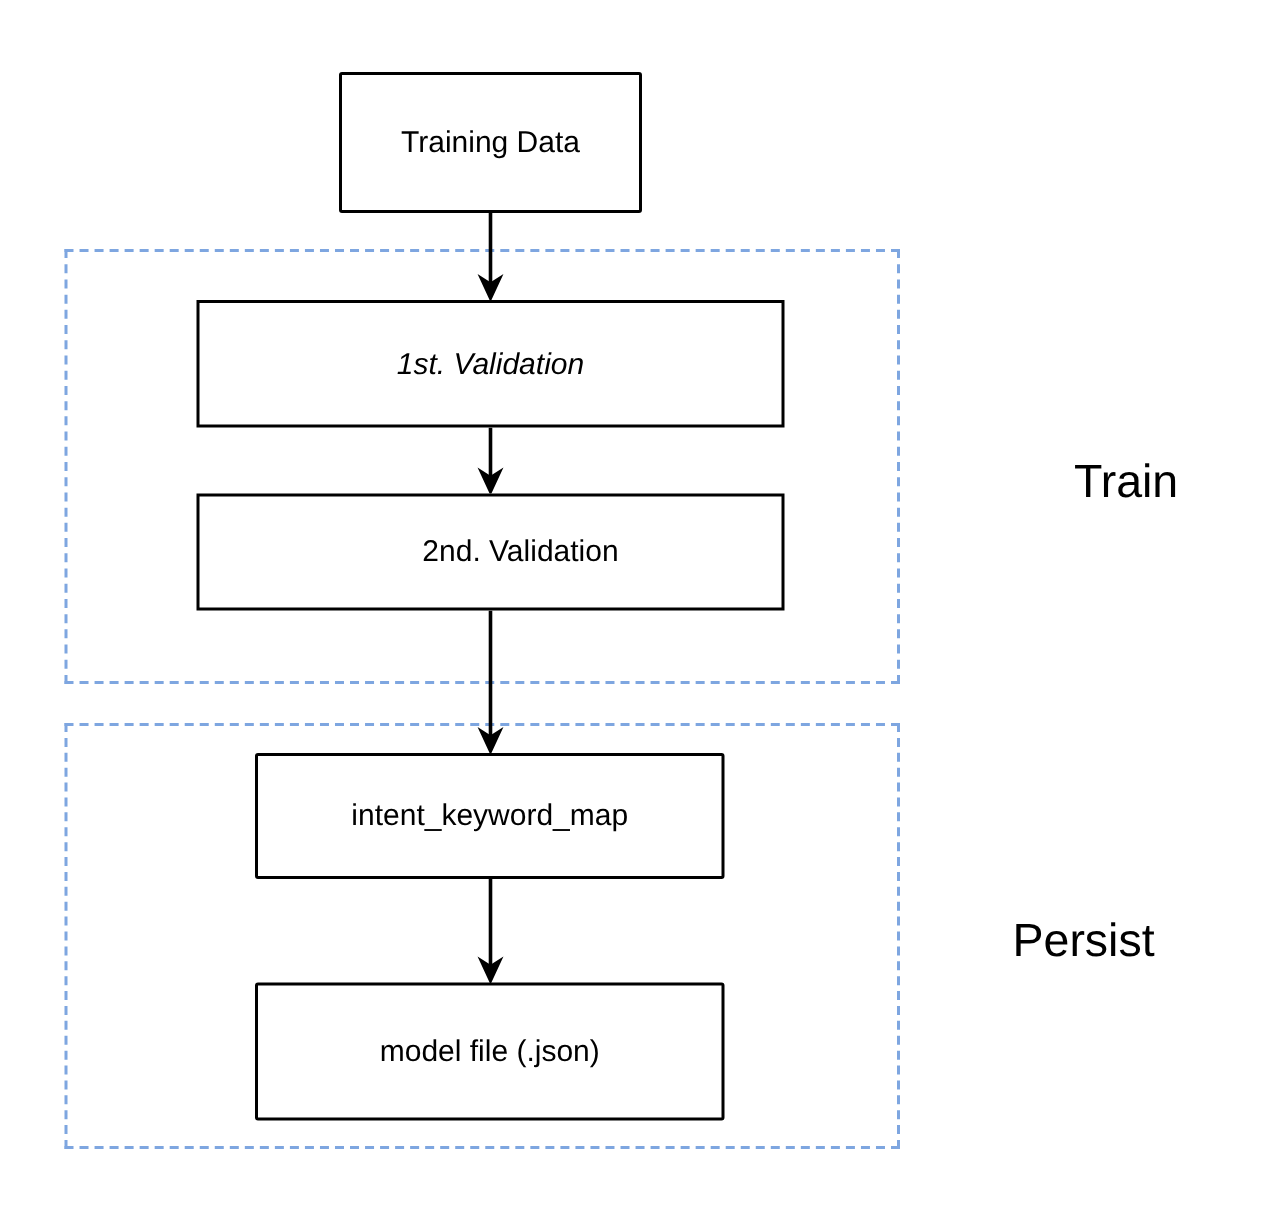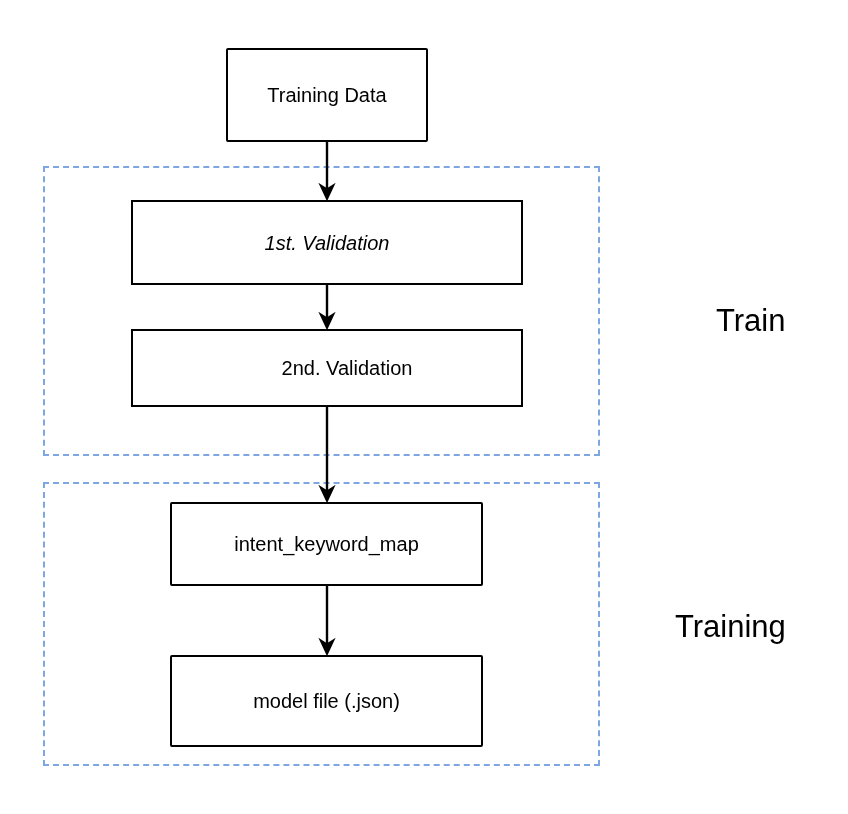--- a/index.html
+++ b/index.html
@@ -69,21 +69,21 @@
 <body>
 
 <div id="canvas">
 
   <div class="group-box" style="left:43px; top:166px; width:557px; height:290px;"></div>
 
   <div class="group-box" style="left:43px; top:482px; width:557px; height:284px;"></div>
 
   <div class="group-label" style="left:716px; top:305px;">Train</div>
 
-  <div class="group-label" style="left:675px; top:611px;">Training</div>
+  <div class="group-label" style="left:675px; top:611px;">Persist</div>
 
   <svg class="edges" viewBox="0 0 848 814">
     <defs>
       <marker id="arrowhead" markerWidth="10" markerHeight="10" refX="4.2" refY="4" orient="auto" markerUnits="strokeWidth">
         <path d="M 0.3 0.4 L 8.1 4 L 0.3 7.6 L 2.6 4 Z" fill="#000000"></path>
       </marker>
     </defs>
 
     <line x1="327" y1="142" x2="327" y2="192" stroke="#000000" stroke-width="2.4" marker-end="url(#arrowhead)"></line>
 

